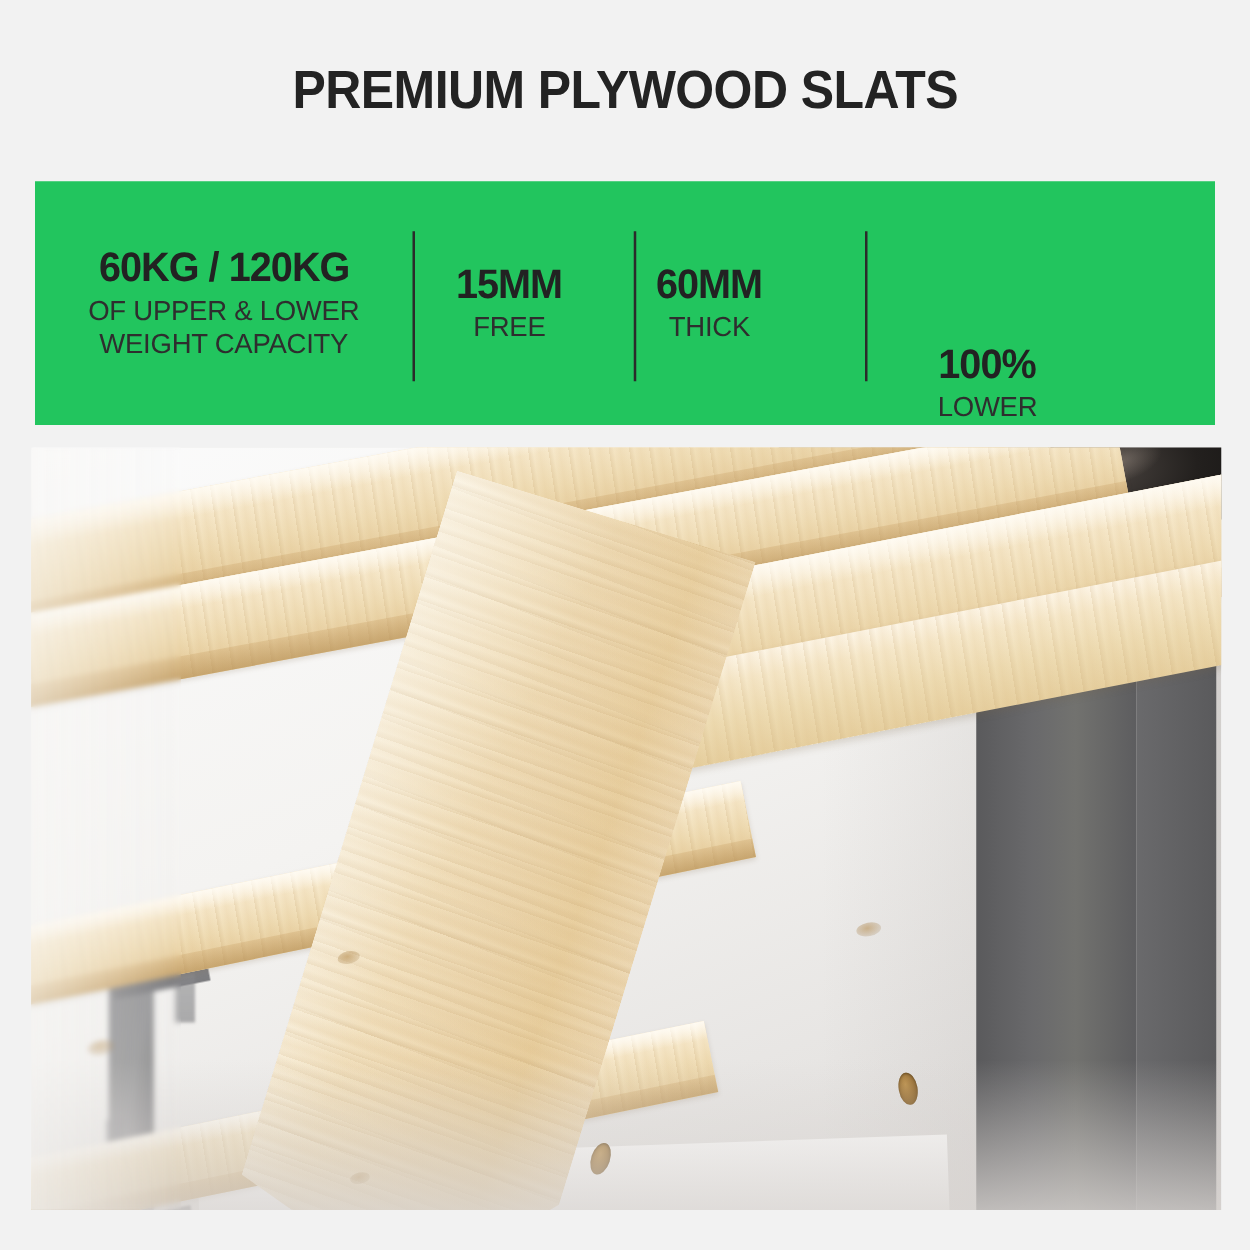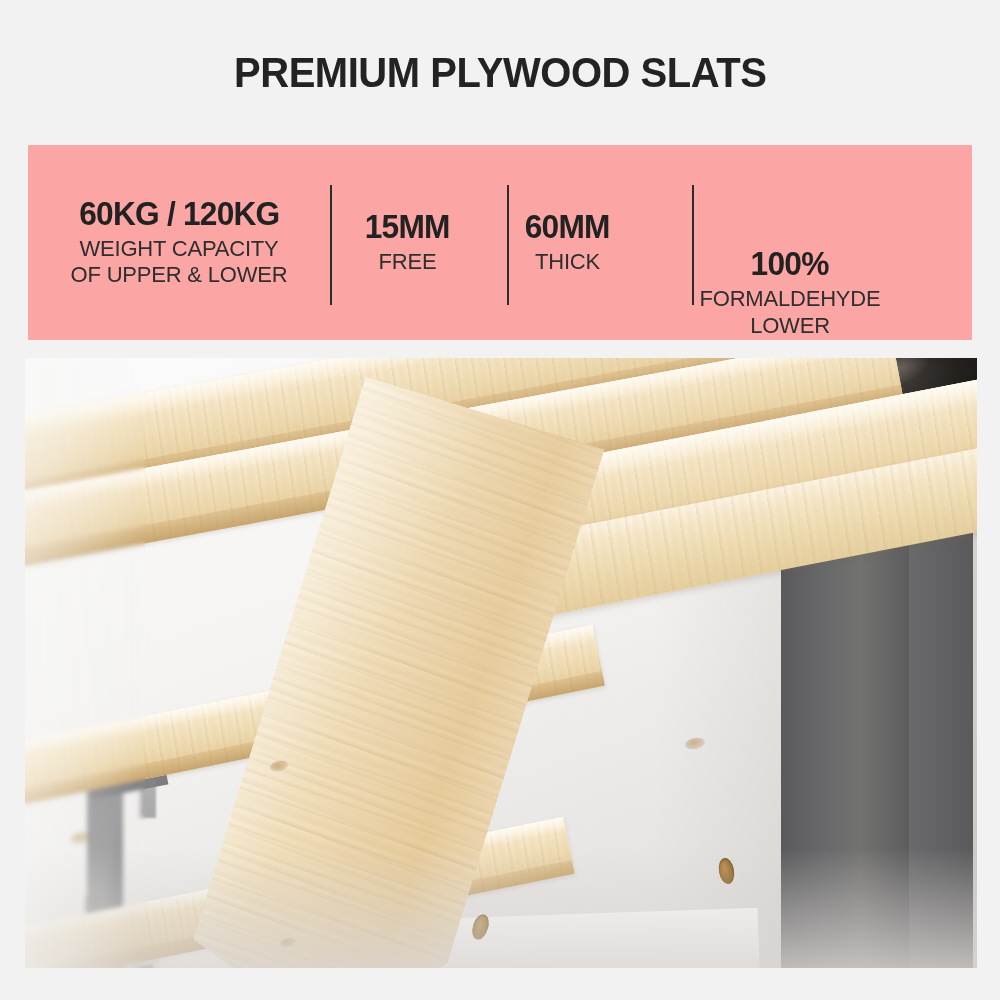--- a/index.html
+++ b/index.html
@@ -26,21 +26,21 @@
     transform:scaleX(0.93);
     white-space:nowrap;
     text-align:center;
   }
 
   
   .spec-panel {
     position:absolute;
     left:28px; top:145px;
     width:944px; height:195px;
-    background:#fca5a5;
+    background:#22c55e;
     display:flex;
     align-items:stretch;
   }
   .spec-col {
     flex:0 0 auto;
     display:flex;
     flex-direction:column;
     align-items:center;
     justify-content:center;
     padding:0 6px;
@@ -268,43 +268,42 @@
 
 <div class="header">
   <div class="title">PREMIUM PLYWOOD SLATS</div>
 </div>
 
 <div class="spec-panel">
 
   <div class="spec-col c0">
     <div class="spec-value">60KG / 120KG</div>
     <div class="spec-label">
+      <span>OF UPPER &amp; LOWER</span>
       <span>WEIGHT CAPACITY</span>
-      <span>OF UPPER &amp; LOWER</span>
     </div>
   </div>
 
   <div class="spec-col c1">
     <div class="spec-value">15MM</div>
     <div class="spec-label">
       <span>FREE</span>
     </div>
   </div>
 
   <div class="spec-col c2">
     <div class="spec-value">60MM</div>
     <div class="spec-label">
       <span>THICK</span>
     </div>
   </div>
 
   <div class="spec-col c3">
     <div class="spec-value">100%</div>
     <div class="spec-label">
-      <span>FORMALDEHYDE</span>
       <span>LOWER</span>
     </div>
   </div>
 
   <div class="divider d0"></div>
   <div class="divider d1"></div>
   <div class="divider d2"></div>
 </div>
 
 <div class="photo">

